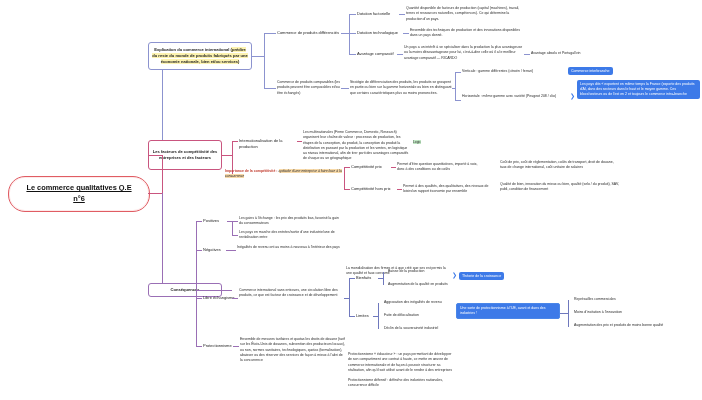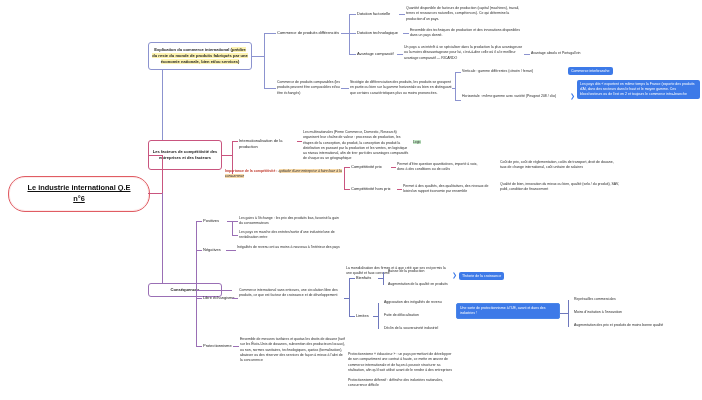--- a/index.html
+++ b/index.html
@@ -73,21 +73,21 @@
 
   .mini{font-size:3.3px;line-height:1.5;color:#333;}
 </style>
 </head>
 <body>
 
 <div id="stage">
 
   <div class="abs root">
     <div class="root-txt">
-      <span>Le industrie international Q.E</span><br><span>n°6</span>
+      <span>Le commerce qualitatives Q.E</span><br><span>n°6</span>
     </div>
   </div>
 
   <div class="abs ln h c2" style="left:148px;top:193px;width:14px;"></div>
   <div class="abs ln v c1" style="left:162px;top:56px;height:137px;"></div>
   <div class="abs ln v c3" style="left:162px;top:193px;height:97px;"></div>
   <div class="abs ln h c1" style="left:148px;top:56px;width:14px;"></div>
   <div class="abs ln h c3" style="left:148px;top:290px;width:14px;"></div>
 
   <div class="abs mainbox mb1">

